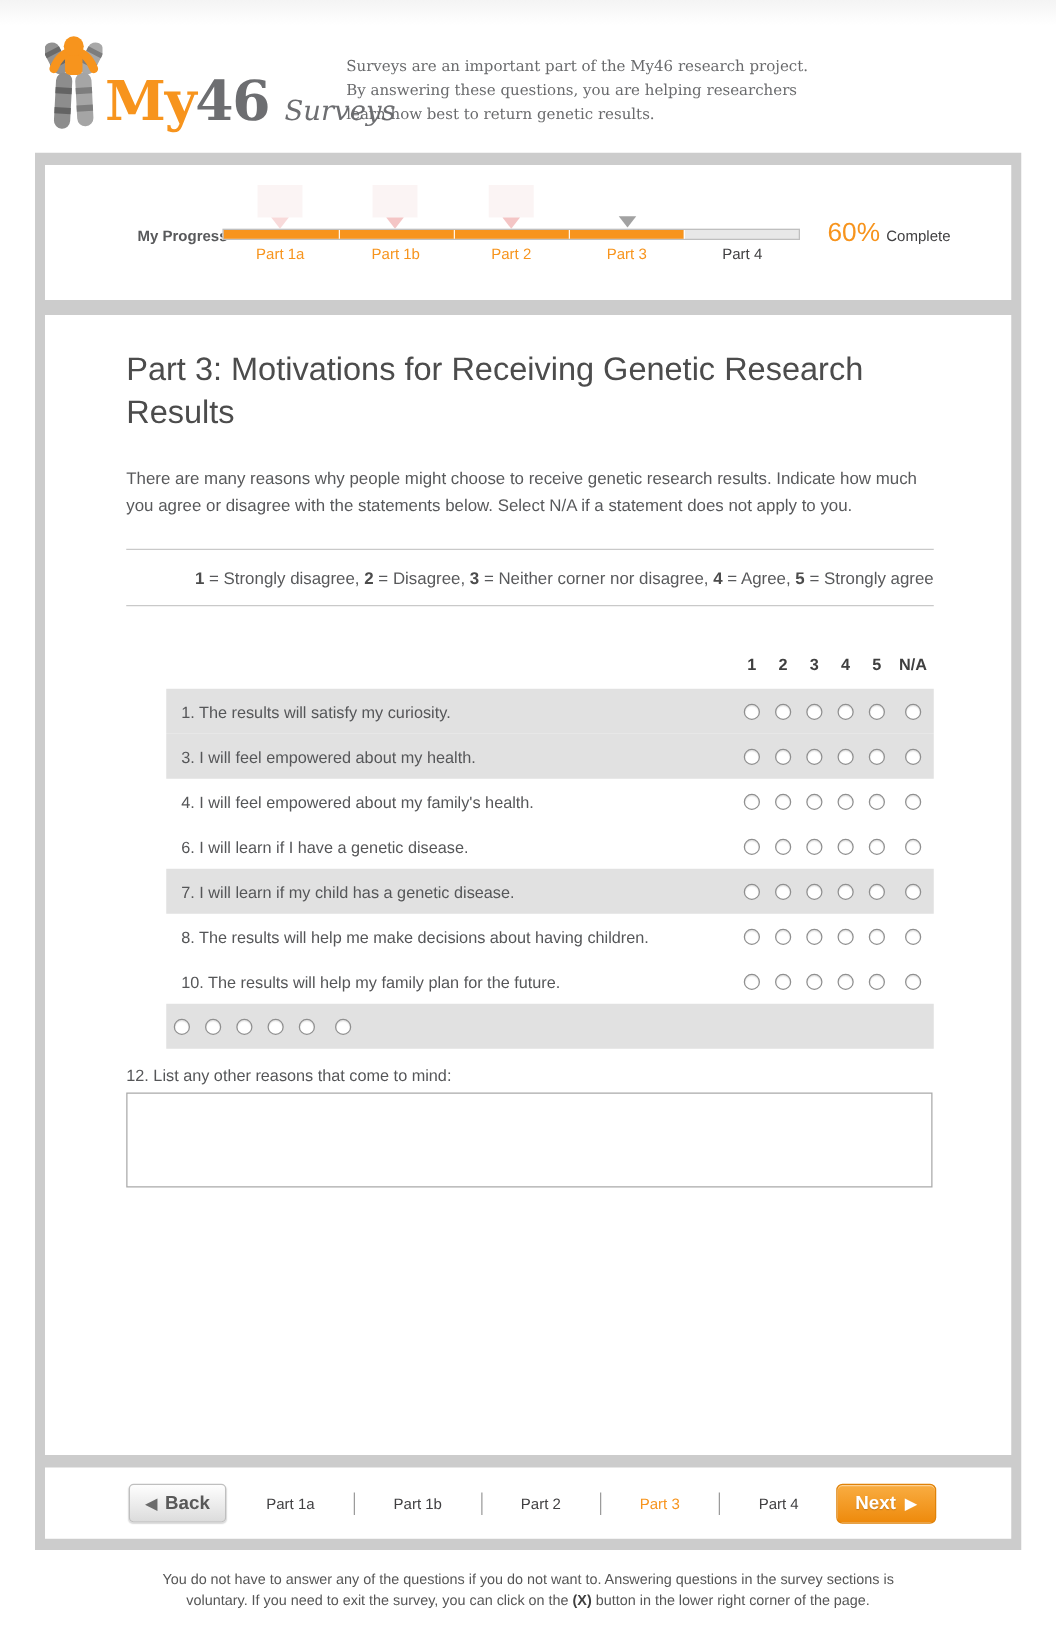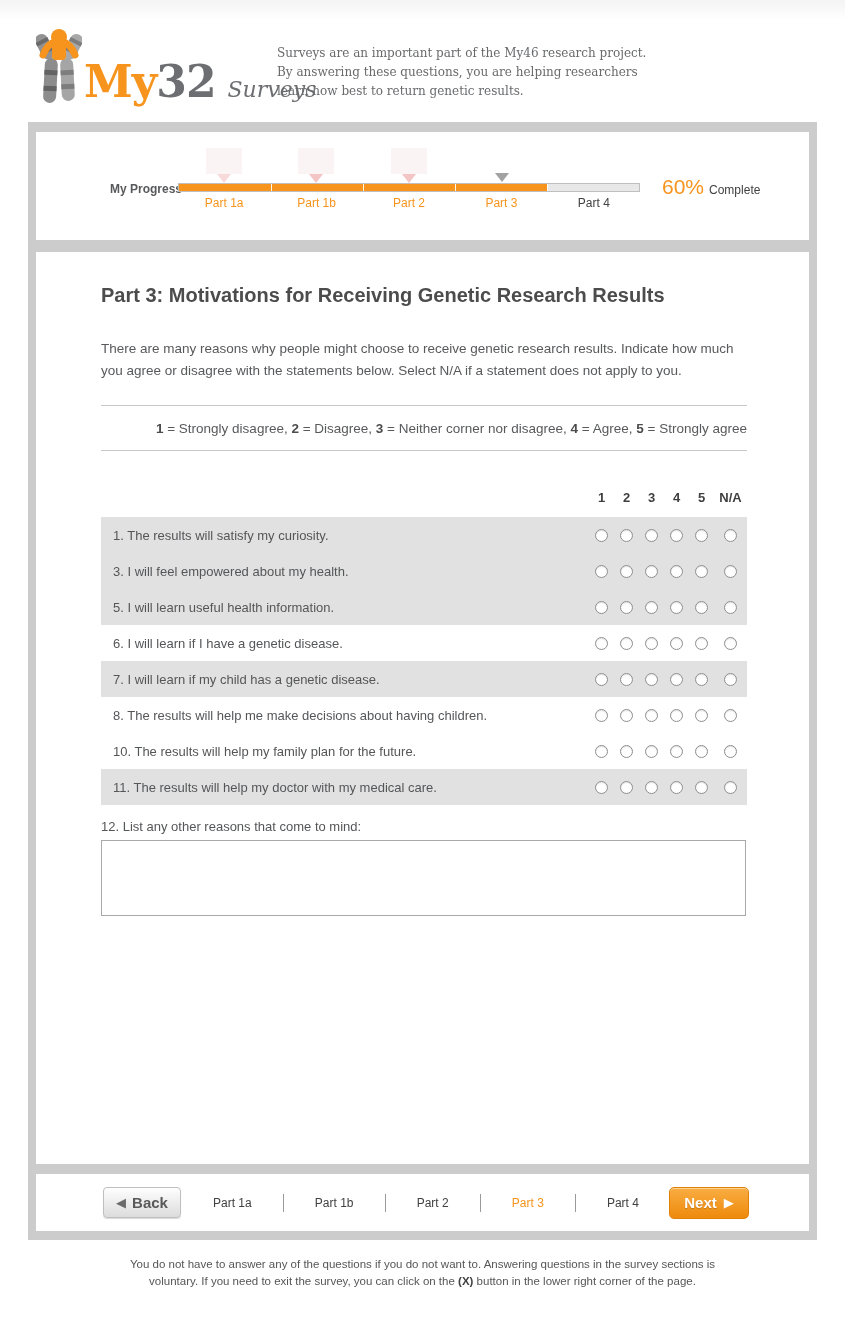--- a/index.html
+++ b/index.html
@@ -31,35 +31,35 @@
   .seg-label{flex:1;text-align:center;font-size:12px;color:#f7941d;}
   .seg-upcoming{color:#414042;}
   .mp-pct{position:absolute;left:626px;top:43px;white-space:nowrap;}
   .pct-num{font-size:21px;color:#f7941d;}
   .pct-word{font-size:12px;color:#414042;margin-left:5px;}
   .tri-down{width:0;height:0;border-left:7px solid transparent;border-right:7px solid transparent;border-top:9px solid #a2a2a2;position:absolute;top:41px;}
   .ghost-box{position:absolute;top:16px;width:36px;height:26px;background:rgba(246,230,230,0.45);}
   .ghost-tri{position:absolute;top:42px;width:0;height:0;border-left:7px solid transparent;border-right:7px solid transparent;border-top:9px solid rgba(235,150,150,0.55);}
   
   .main-inner{padding:26px 62px 0 65px;}
-  .survey-title{font-size:20px;line-height:34px;font-weight:bold;color:#4c4c4c;margin:0;}
+  .survey-title{font-size:26px;line-height:34px;font-weight:normal;color:#4c4c4c;margin:0;}
   .survey-intro{margin-top:26px;font-size:13.5px;line-height:1.6;color:#58595b;}
   .rule{border:none;border-top:1px solid #c9c9c9;margin:0;}
   .rule-1{margin-top:24px;}
   .rule-2{margin-top:14px;}
   .legend-line{margin-top:15px;text-align:right;font-size:13.5px;color:#58595b;}
   .legend-line b{color:#4c4c4c;}
   .legend-line + .legend-line{margin-top:10px;}
   .scale-header{display:flex;margin-top:36px;height:20px;align-items:center;}
   .scale-header .spacer{flex:1;}
   .cell{width:25px;text-align:center;display:flex;align-items:center;justify-content:center;}
   .cell-na{width:33px;}
   .scale-header .cell{font-size:13px;font-weight:bold;color:#3f3f3f;}
   .qrows{margin-top:10px;}
-  .qrow{display:flex;height:36px;align-items:center;}
+  .qrow{display:flex;height:36px;align-items:center;margin-left:32px;}
   .qrow-odd{background:#e1e1e1;}
   .qrow-label{flex:1;padding-left:12px;font-size:13px;color:#555658;}
   .radio{appearance:none;-webkit-appearance:none;width:13px;height:13px;border:1px solid #8f8f8f;border-radius:50%;background:#ffffff;margin:0;box-shadow:inset 0 1px 1px rgba(0,0,0,0.12);}
   .q-open-label{margin-top:14px;font-size:13px;color:#555658;}
   .q-textarea{display:block;margin-top:6px;width:645px;height:76px;box-sizing:border-box;border:1px solid #a9a9a9;resize:none;font-family:"Liberation Sans",sans-serif;font-size:13px;color:#555658;}
   
   .card-nav{padding:0 60px 0 67px;box-sizing:border-box;}
   .btn{display:flex;align-items:center;justify-content:center;border-radius:4px;cursor:pointer;box-sizing:border-box;}
   .btn-back{width:78px;height:31px;background:linear-gradient(#fefefe,#dcdcdc);border:1px solid #bfbfbf;box-shadow:0 1px 1px rgba(0,0,0,0.15);}
   .btn-back .tri{color:#6b6b6b;font-size:13px;margin-right:6px;}
@@ -103,21 +103,21 @@
         <rect x="25" y="30" width="13" height="43" rx="6.5" fill="#a5a5a5"></rect>
         <rect x="25" y="42" width="13" height="5" fill="#7d7d7d"></rect>
         <rect x="25" y="56" width="13" height="5" fill="#7d7d7d"></rect>
       </g>
 
       <path d="M7 27 Q12 14 23 13 Q34 14 39 27" stroke="#f7941d" stroke-width="7" fill="none" stroke-linecap="round"></path>
       <rect x="16" y="16" width="14" height="16" rx="4" fill="#f7941d"></rect>
       <circle cx="23" cy="9" r="8" fill="#f7941d"></circle>
     </svg>
     <span class="logo-word">
-      <span class="logo-my">My</span><span class="logo-46">32</span>
+      <span class="logo-my">My</span><span class="logo-46">46</span>
     </span>
     <span class="logo-sub">Surveys</span>
   </div>
   <div class="tagline">
     <div>Surveys are an important part of the My46 research project.</div>
     <div>By answering these questions, you are helping researchers</div>
     <div>learn how best to return genetic results.</div>
   </div>
 </div>
 
@@ -206,39 +206,39 @@
             <div class="cell">
               <input type="radio" name="q3" class="radio" style="">
             </div>
             <div class="cell">
               <input type="radio" name="q3" class="radio" style="">
             </div>
             <div class="cell cell-na">
               <input type="radio" name="q3" class="radio" style="">
             </div>
           </div>
-          <div class="qrow qrow-odd">
-            <div class="qrow-label">5. I will learn useful health information.</div>
-            <div class="cell">
-              <input type="radio" name="q5" class="radio" style="">
-            </div>
-            <div class="cell">
-              <input type="radio" name="q5" class="radio" style="">
-            </div>
-            <div class="cell">
-              <input type="radio" name="q5" class="radio" style="">
-            </div>
-            <div class="cell">
-              <input type="radio" name="q5" class="radio" style="">
-            </div>
-            <div class="cell">
-              <input type="radio" name="q5" class="radio" style="">
-            </div>
-            <div class="cell cell-na">
-              <input type="radio" name="q5" class="radio" style="">
+          <div class="qrow">
+            <div class="qrow-label">4. I will feel empowered about my family's health.</div>
+            <div class="cell">
+              <input type="radio" name="q4" class="radio" style="">
+            </div>
+            <div class="cell">
+              <input type="radio" name="q4" class="radio" style="">
+            </div>
+            <div class="cell">
+              <input type="radio" name="q4" class="radio" style="">
+            </div>
+            <div class="cell">
+              <input type="radio" name="q4" class="radio" style="">
+            </div>
+            <div class="cell">
+              <input type="radio" name="q4" class="radio" style="">
+            </div>
+            <div class="cell cell-na">
+              <input type="radio" name="q4" class="radio" style="">
             </div>
           </div>
           <div class="qrow">
             <div class="qrow-label">6. I will learn if I have a genetic disease.</div>
             <div class="cell">
               <input type="radio" name="q6" class="radio" style="">
             </div>
             <div class="cell">
               <input type="radio" name="q6" class="radio" style="">
             </div>
@@ -312,21 +312,20 @@
               <input type="radio" name="q10" class="radio" style="">
             </div>
             <div class="cell">
               <input type="radio" name="q10" class="radio" style="">
             </div>
             <div class="cell cell-na">
               <input type="radio" name="q10" class="radio" style="">
             </div>
           </div>
           <div class="qrow qrow-odd">
-            <div class="qrow-label">11. The results will help my doctor with my medical care.</div>
             <div class="cell">
               <input type="radio" name="q11" class="radio" style="">
             </div>
             <div class="cell">
               <input type="radio" name="q11" class="radio" style="">
             </div>
             <div class="cell">
               <input type="radio" name="q11" class="radio" style="">
             </div>
             <div class="cell">

